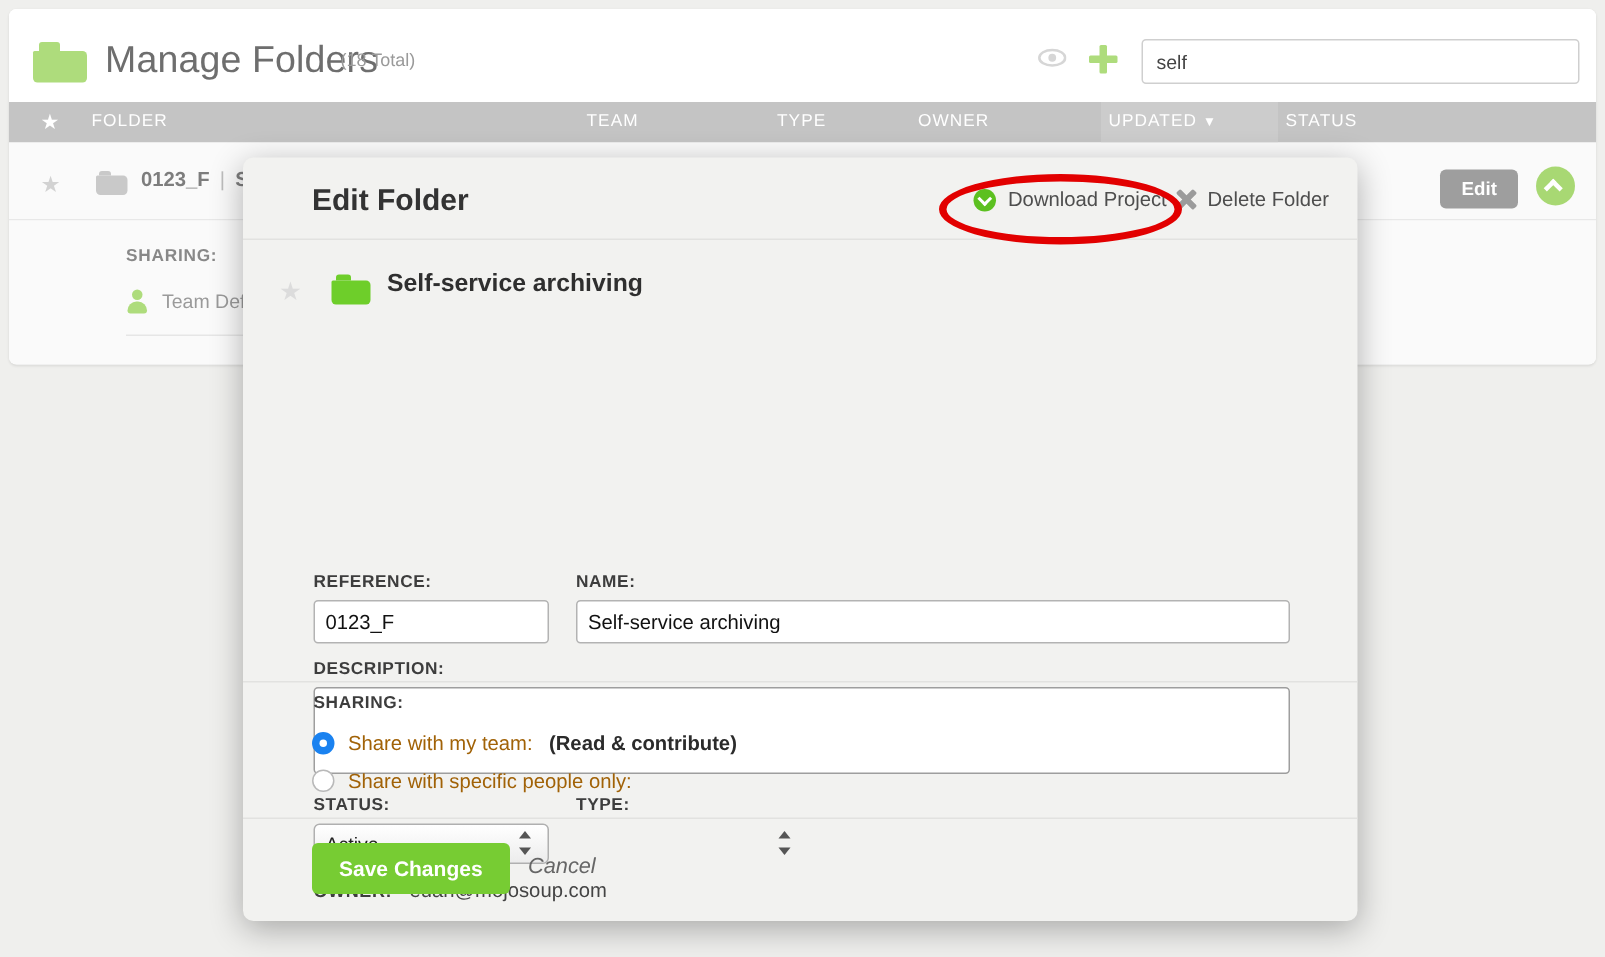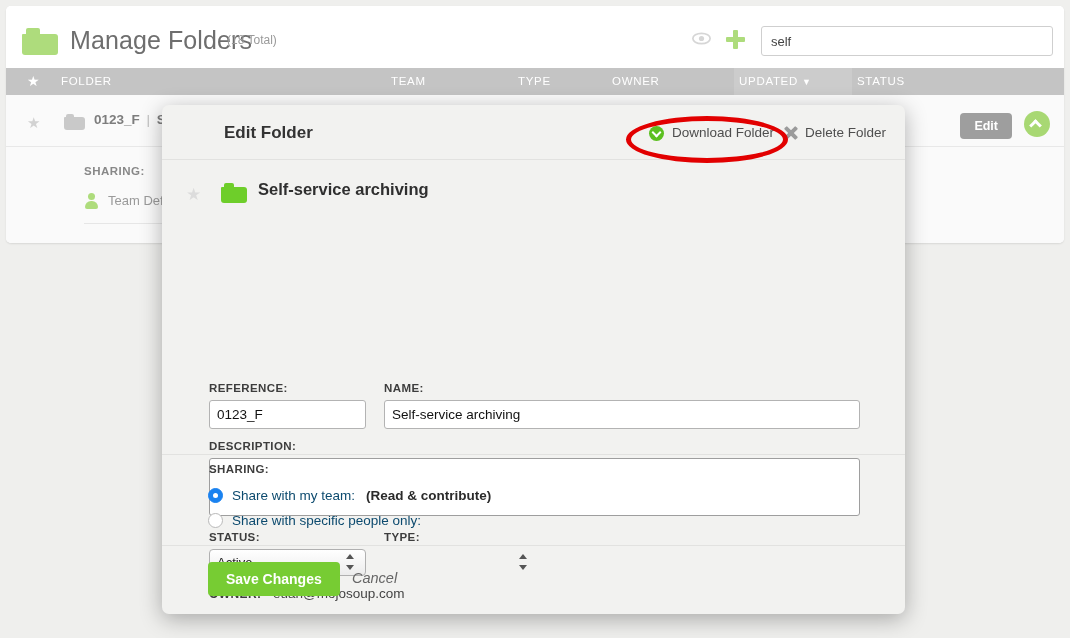--- a/index.html
+++ b/index.html
@@ -158,21 +158,21 @@
     border-radius: 7px;
     box-shadow: 0 5px 22px rgba(0,0,0,.30);
     overflow: hidden;
   }
   .modal-head {
     position: relative; height: 55px;
     border-bottom: 1px solid #e2e2e0;
   }
   .modal-title {
     position: absolute; left: 46px; top: 18px;
-    font-size: 17px; font-weight: bold; color: #333; margin-left: 16px;
+    font-size: 20px; font-weight: bold; color: #333;
   }
   .dl-link {
     position: absolute; left: 487px; top: 20px;
     font-size: 13.5px; color: #4e4e4e; cursor: pointer; white-space: nowrap;
   }
   .dl-circle {
     position: absolute; left: 0px; top: 1px;
     width: 15px; height: 15px; border-radius: 50%; background: #5cc020;
   }
   .dl-circle .arrow {
@@ -271,21 +271,21 @@
     position: absolute; left: 46px;
     width: 15px; height: 15px; border-radius: 50%;
     border: 1px solid #b9b9b9; background: #fff; cursor: pointer;
   }
   .radio.on { background: #1a82f0; border-color: #1a82f0; }
   .radio.on:after {
     content: ""; position: absolute; left: 4px; top: 4px;
     width: 5px; height: 5px; border-radius: 50%; background: #fff;
   }
   .radio-lbl {
-    position: absolute; left: 70px; font-size: 13.5px; color: #0c4a6e;
+    position: absolute; left: 70px; font-size: 13.5px; color: #a16207;
   }
   .radio-note {
     position: absolute; left: 204px; font-size: 13.5px;
     font-weight: bold; color: #2b2b2b;
   }
 
   .modal-foot { position: relative; height: 67px; }
   .save-btn {
     position: absolute; left: 46px; top: 16px;
     background: #77cc33; color: #fff; border: none; border-radius: 4px;
@@ -366,21 +366,21 @@
 
   <div class="modal">
 
     <div class="modal-head">
       <div class="modal-title">Edit Folder</div>
 
       <div class="dl-link">
         <span class="dl-circle">
             <span class="arrow"></span>
           </span>
-        <span class="dl-text">Download Folder</span>
+        <span class="dl-text">Download Project</span>
       </div>
 
       <div class="del-link">
         <span class="x-icon"></span>
         <span class="del-text">Delete Folder</span>
       </div>
     </div>
 
     <div class="modal-body">
       <div class="mf-row">

